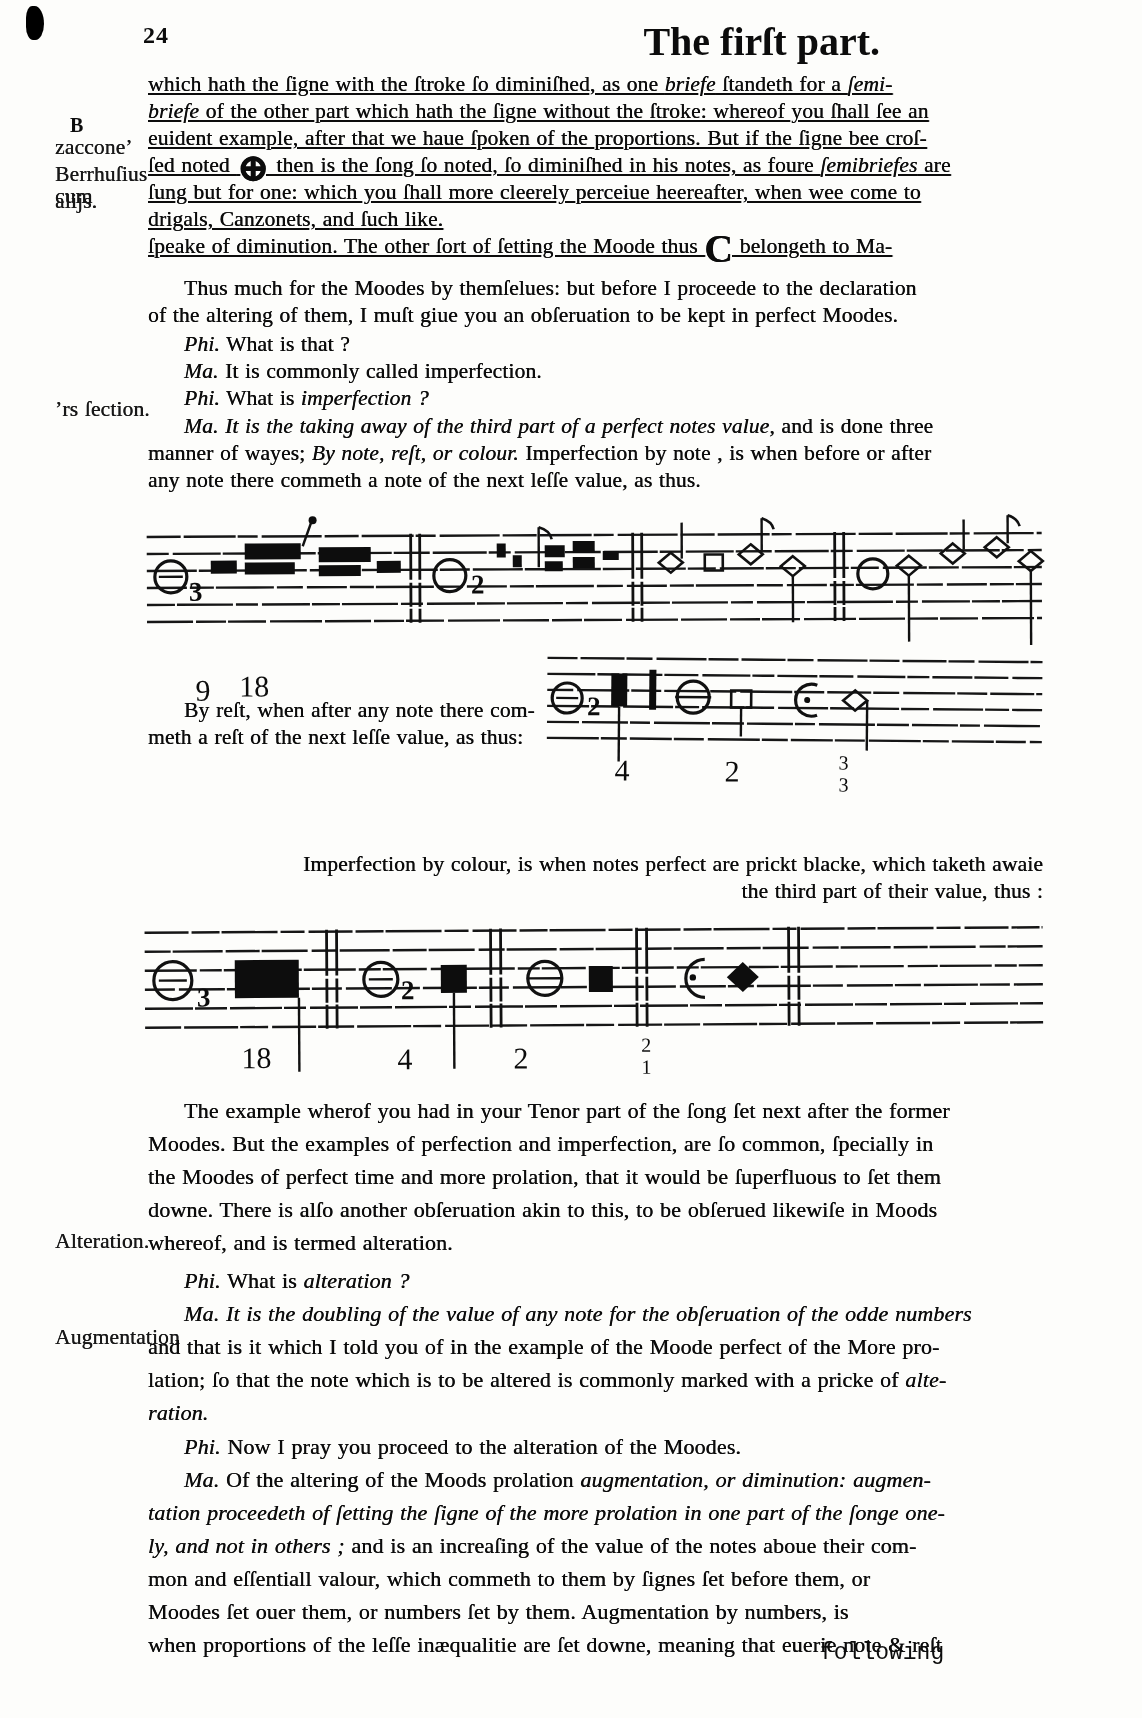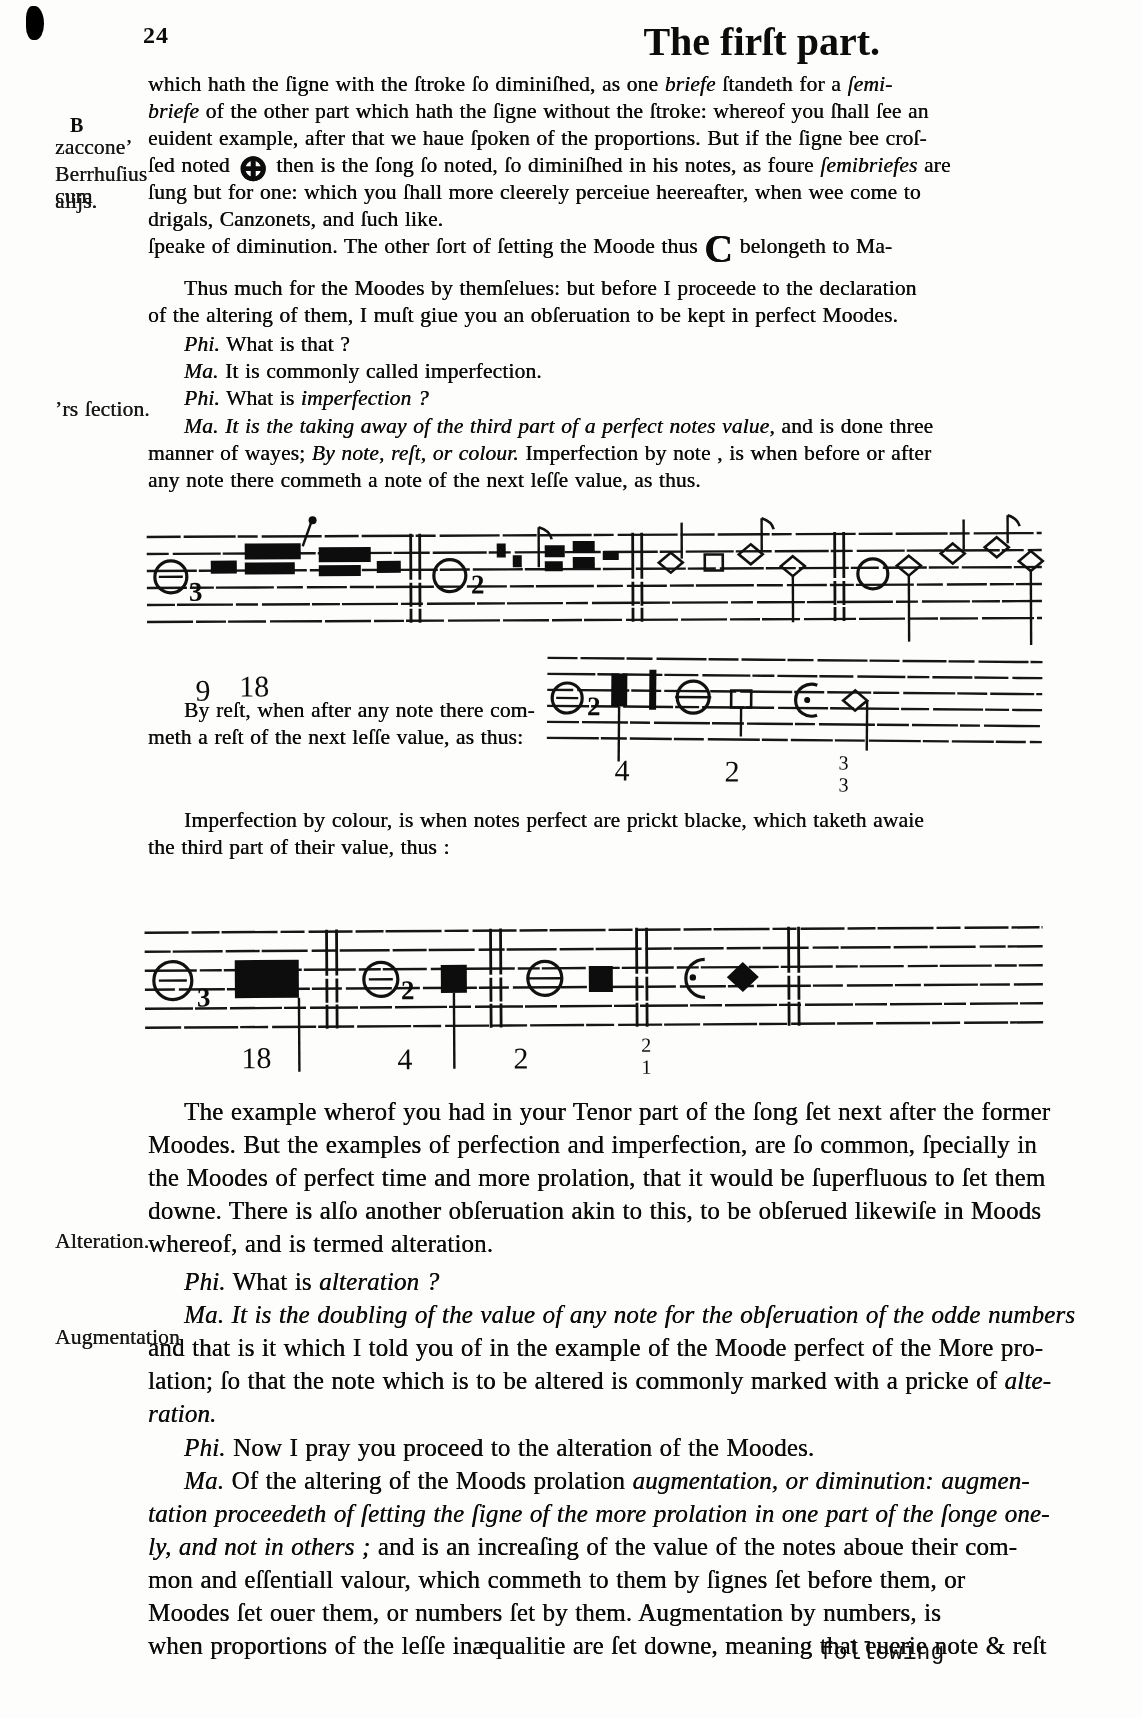--- a/index.html
+++ b/index.html
@@ -12,21 +12,21 @@
   
   .pagenum{left:143px;top:22px;font-size:24px;font-weight:bold;letter-spacing:1px;}
   .runtitle{left:400px;top:18px;width:480px;text-align:right;font-size:40px;font-weight:bold;}
   
   .mnote{left:28px;width:118px;font-size:17px;line-height:22px;color:#181818;margin-left:27px;}
   .mnote .line{white-space:normal;}
   .ornament{left:70px;top:114px;font-size:20px;font-weight:bold;}
   
   .para{left:148px;width:895px;}
   .line{height:27px;font-size:21.5px;white-space:nowrap;letter-spacing:.15px;word-spacing:1px;overflow:visible;}
-  .lg .line{height:33px;font-size:25px;}
+  .lg .line{height:33px;font-size:22px;}
   .ind{padding-left:36px;}
   .it{font-style:italic;}
   .big{font-size:185%;line-height:1px;vertical-align:-9px;font-weight:bold;}
   .narrow{width:410px;}
   .line{text-shadow:0.35px 0 0 currentColor;}
   
   svg{position:absolute;overflow:visible;}
   .sl{stroke:#161616;stroke-width:2.4;fill:none;}
   .bar{stroke:#111;stroke-width:2.8;stroke-dasharray:46 3 24 2 40;}
   .msign{stroke:#111;stroke-width:3.2;fill:none;}
@@ -56,21 +56,21 @@
 <div class="abs mnote" style="top:398px;">
   <div class="line">’rs ſection.</div>
 </div>
 <div class="abs mnote" style="top:1230px;">
   <div class="line">Alteration.</div>
 </div>
 <div class="abs mnote" style="top:1326px;">
   <div class="line">Augmentation</div>
 </div>
 
-<div class="abs para" style="top:72px;">
+<div class="abs para" style="top:72px;text-decoration:underline;">
     <div class="line"><span>which hath the ſigne with the ſtroke ſo diminiſhed, as one </span><span class="it">briefe</span><span> ſtandeth for a </span><span class="it">ſemi-</span></div>
     <div class="line"><span class="it">briefe</span><span> of the other part which hath the ſigne without the ſtroke: whereof you ſhall ſee an</span></div>
     <div class="line"><span>euident example, after that we haue ſpoken of the proportions. But if the ſigne bee croſ-</span></div>
     <div class="line"><span>ſed noted </span><span class="big">⊕</span><span> then is the ſong ſo noted, ſo diminiſhed in his notes, as foure </span><span class="it">ſemibriefes</span><span> are</span></div>
     <div class="line"><span>ſung but for one: which you ſhall more cleerely perceiue heereafter, when wee come to</span></div>
     <div class="line"><span>drigals, Canzonets, and ſuch like.</span></div>
     <div class="line"><span>ſpeake of diminution. The other ſort of ſetting the Moode thus </span><span class="big">C</span><span> belongeth to Ma-</span></div>
   </div>
 <div class="abs para" style="top:276px;">
     <div class="line ind"><span>Thus much for the Moodes by themſelues: but before I proceede to the declaration</span></div>
@@ -207,21 +207,21 @@
   <g>
     <path class="vn" d="M310,45 l12,10 l-12,10 l-12,-10 Z"></path>
     <line class="stem" x1="322" y1="55" x2="322" y2="105"></line>
   </g>
   <text class="mnum" x="70" y="137">4</text>
   <text class="mnum" x="180" y="137">2</text>
   <text class="msmall" x="294" y="124">3</text>
   <text class="msmall" x="294" y="146">3</text>
 </svg>
 
-<div class="abs para" style="top:808px;">
+<div class="abs para" style="top:852px;text-align:right;">
     <div class="line ind"><span>Imperfection by colour, is when notes perfect are prickt blacke, which taketh awaie</span></div>
     <div class="line"><span>the third part of their value, thus :</span></div>
   </div>
 
 <svg width="905" height="175" viewBox="0 0 905 175" style="left:143px;top:918px;transform:rotate(-0.35deg);">
   <g>
     <line class="sl" x1="2" y1="12" x2="900" y2="12" stroke-dasharray="44 3 28 2 56 3 24 4"></line>
     <line class="sl" x1="2" y1="31" x2="900" y2="31" stroke-dasharray="26 2 50 3 34 2 46 4"></line>
     <line class="sl" x1="2" y1="50" x2="900" y2="50" stroke-dasharray="52 3 22 2 44 4 30 2"></line>
     <line class="sl" x1="2" y1="69" x2="900" y2="69" stroke-dasharray="30 4 46 2 26 3 54 2"></line>

